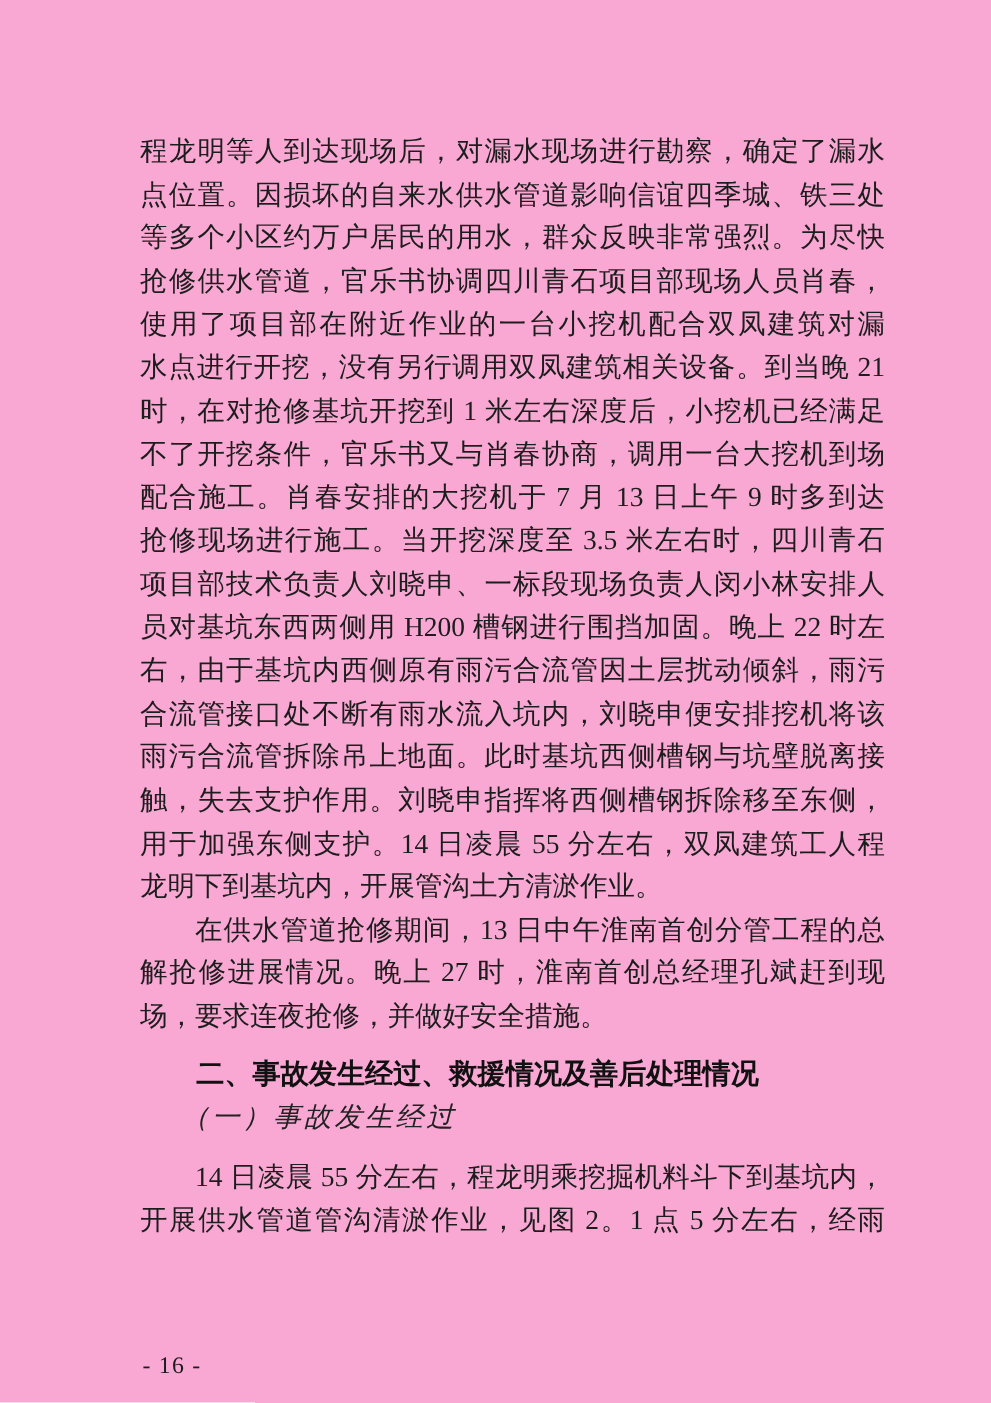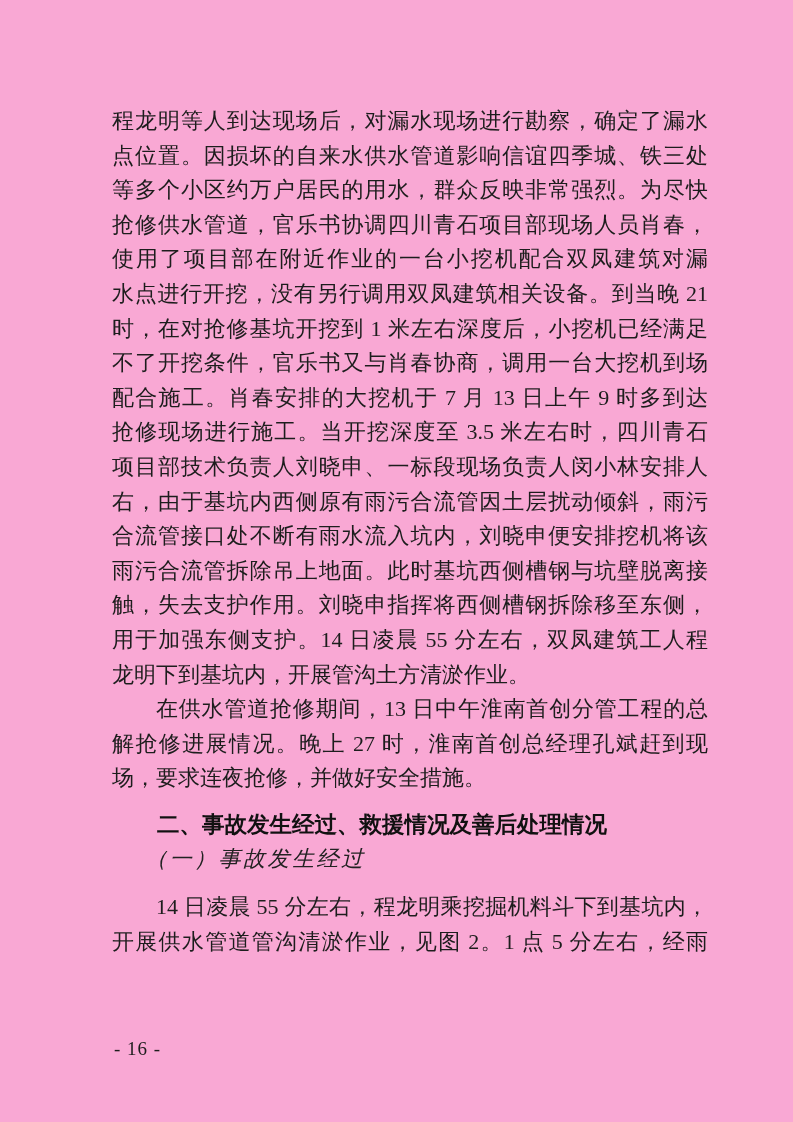--- a/index.html
+++ b/index.html
@@ -45,21 +45,21 @@
     color: #111111;
   }
   .line.subheading {
     font-style: italic;
     letter-spacing: 2.5px;
     color: #222222;
   }
   #page-footer {
     position: absolute;
     left: 114px;
-    top: 1036px;
+    top: 1080px;
     font-family: "Liberation Serif", "DejaVu Serif", serif;
     font-size: 19px;
     line-height: 26px;
     color: #1d1d1d;
     letter-spacing: 1px;
   }
 </style>
 </head>
 <body>
 
@@ -69,20 +69,21 @@
       <div class="line just">点位置。因损坏的自来水供水管道影响信谊四季城、铁三处</div>
       <div class="line just">等多个小区约万户居民的用水，群众反映非常强烈。为尽快</div>
       <div class="line just">抢修供水管道，官乐书协调四川青石项目部现场人员肖春，</div>
       <div class="line just">使用了项目部在附近作业的一台小挖机配合双凤建筑对漏</div>
       <div class="line just">水点进行开挖，没有另行调用双凤建筑相关设备。到当晚 21</div>
       <div class="line just">时，在对抢修基坑开挖到 1 米左右深度后，小挖机已经满足</div>
       <div class="line just">不了开挖条件，官乐书又与肖春协商，调用一台大挖机到场</div>
       <div class="line just">配合施工。肖春安排的大挖机于 7 月 13 日上午 9 时多到达</div>
       <div class="line just">抢修现场进行施工。当开挖深度至 3.5 米左右时，四川青石</div>
       <div class="line just">项目部技术负责人刘晓申、一标段现场负责人闵小林安排人</div>
+      <div class="line just">员对基坑东西两侧用 H200 槽钢进行围挡加固。晚上 22 时左</div>
       <div class="line just">右，由于基坑内西侧原有雨污合流管因土层扰动倾斜，雨污</div>
       <div class="line just">合流管接口处不断有雨水流入坑内，刘晓申便安排挖机将该</div>
       <div class="line just">雨污合流管拆除吊上地面。此时基坑西侧槽钢与坑壁脱离接</div>
       <div class="line just">触，失去支护作用。刘晓申指挥将西侧槽钢拆除移至东侧，</div>
       <div class="line just">用于加强东侧支护。14 日凌晨 55 分左右，双凤建筑工人程</div>
       <div class="line left">龙明下到基坑内，开展管沟土方清淤作业。</div>
       <div class="line just" style="padding-left: 2em;">在供水管道抢修期间，13 日中午淮南首创分管工程的总</div>
       <div class="line just">解抢修进展情况。晚上 27 时，淮南首创总经理孔斌赶到现</div>
       <div class="line left">场，要求连夜抢修，并做好安全措施。</div>
       <div class="line left heading" style="padding-left: 2em; margin-top: 12px;">二、事故发生经过、救援情况及善后处理情况</div>

